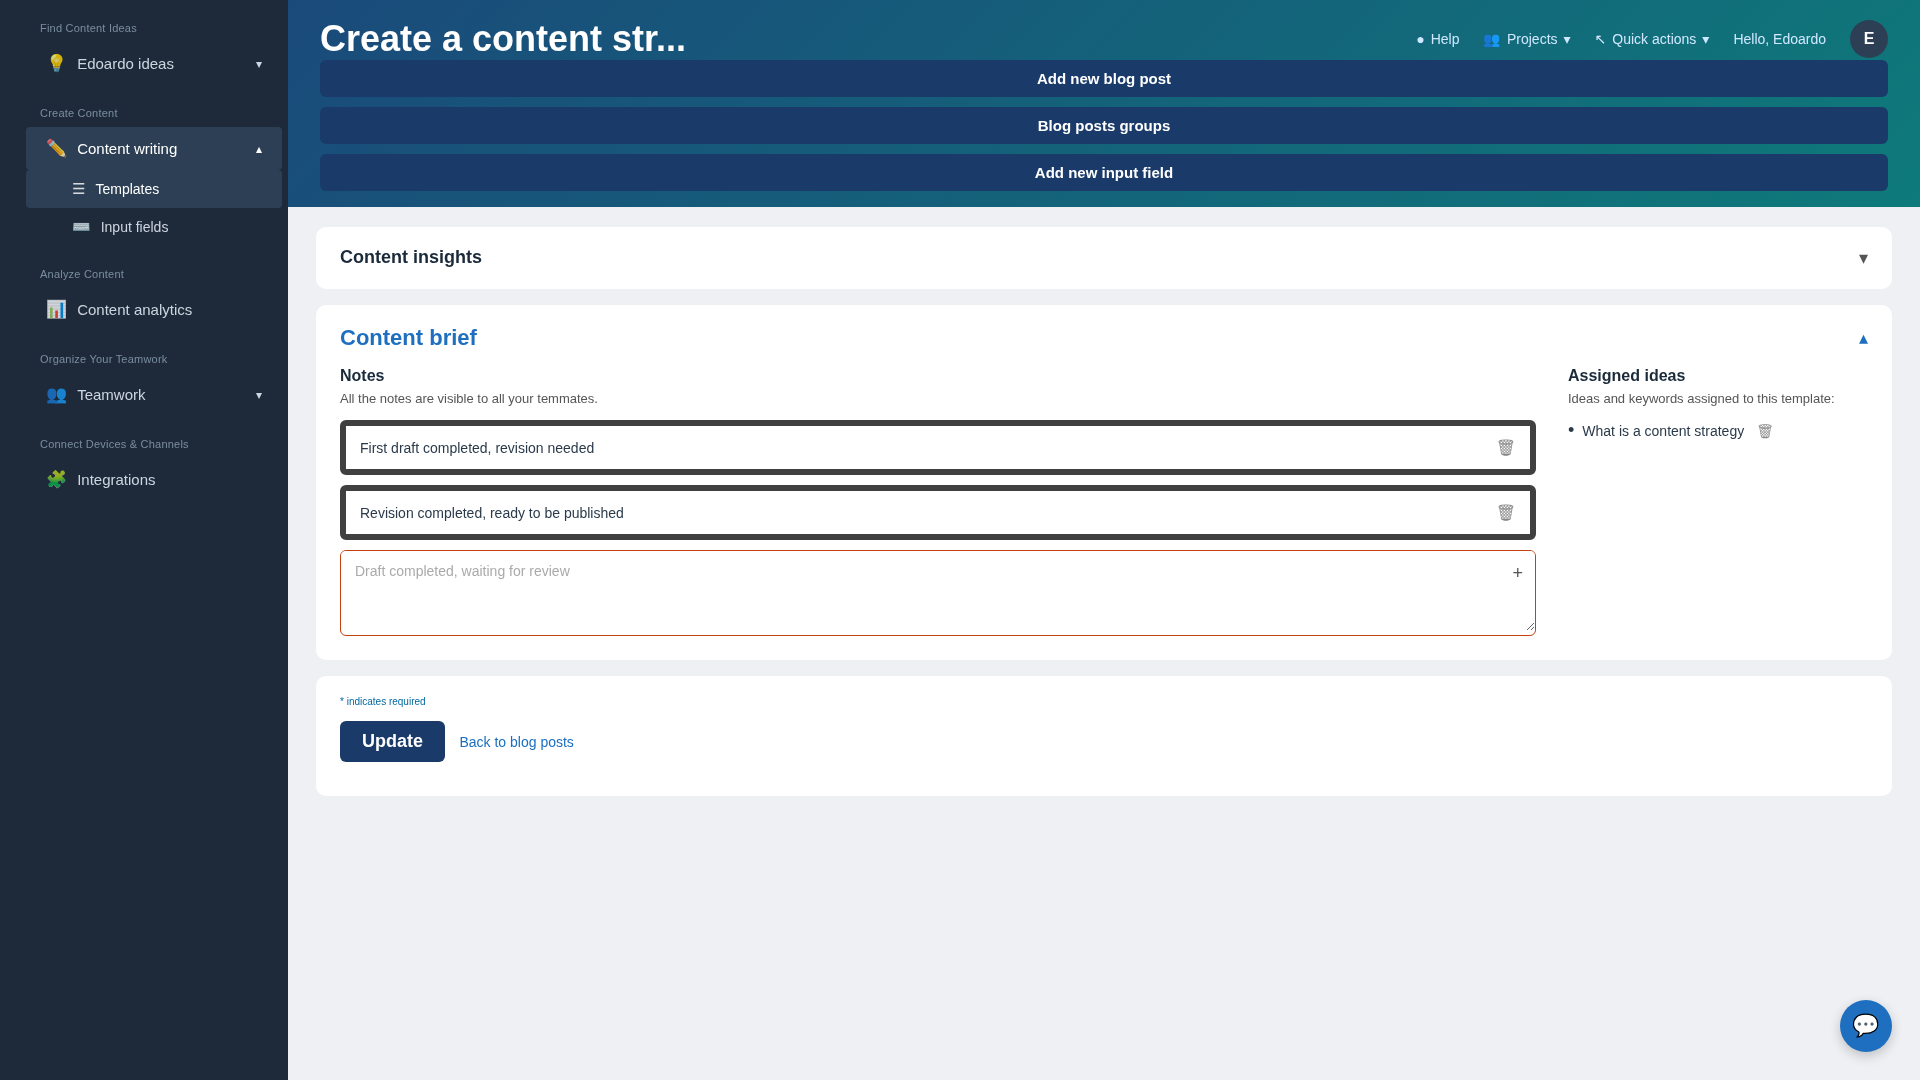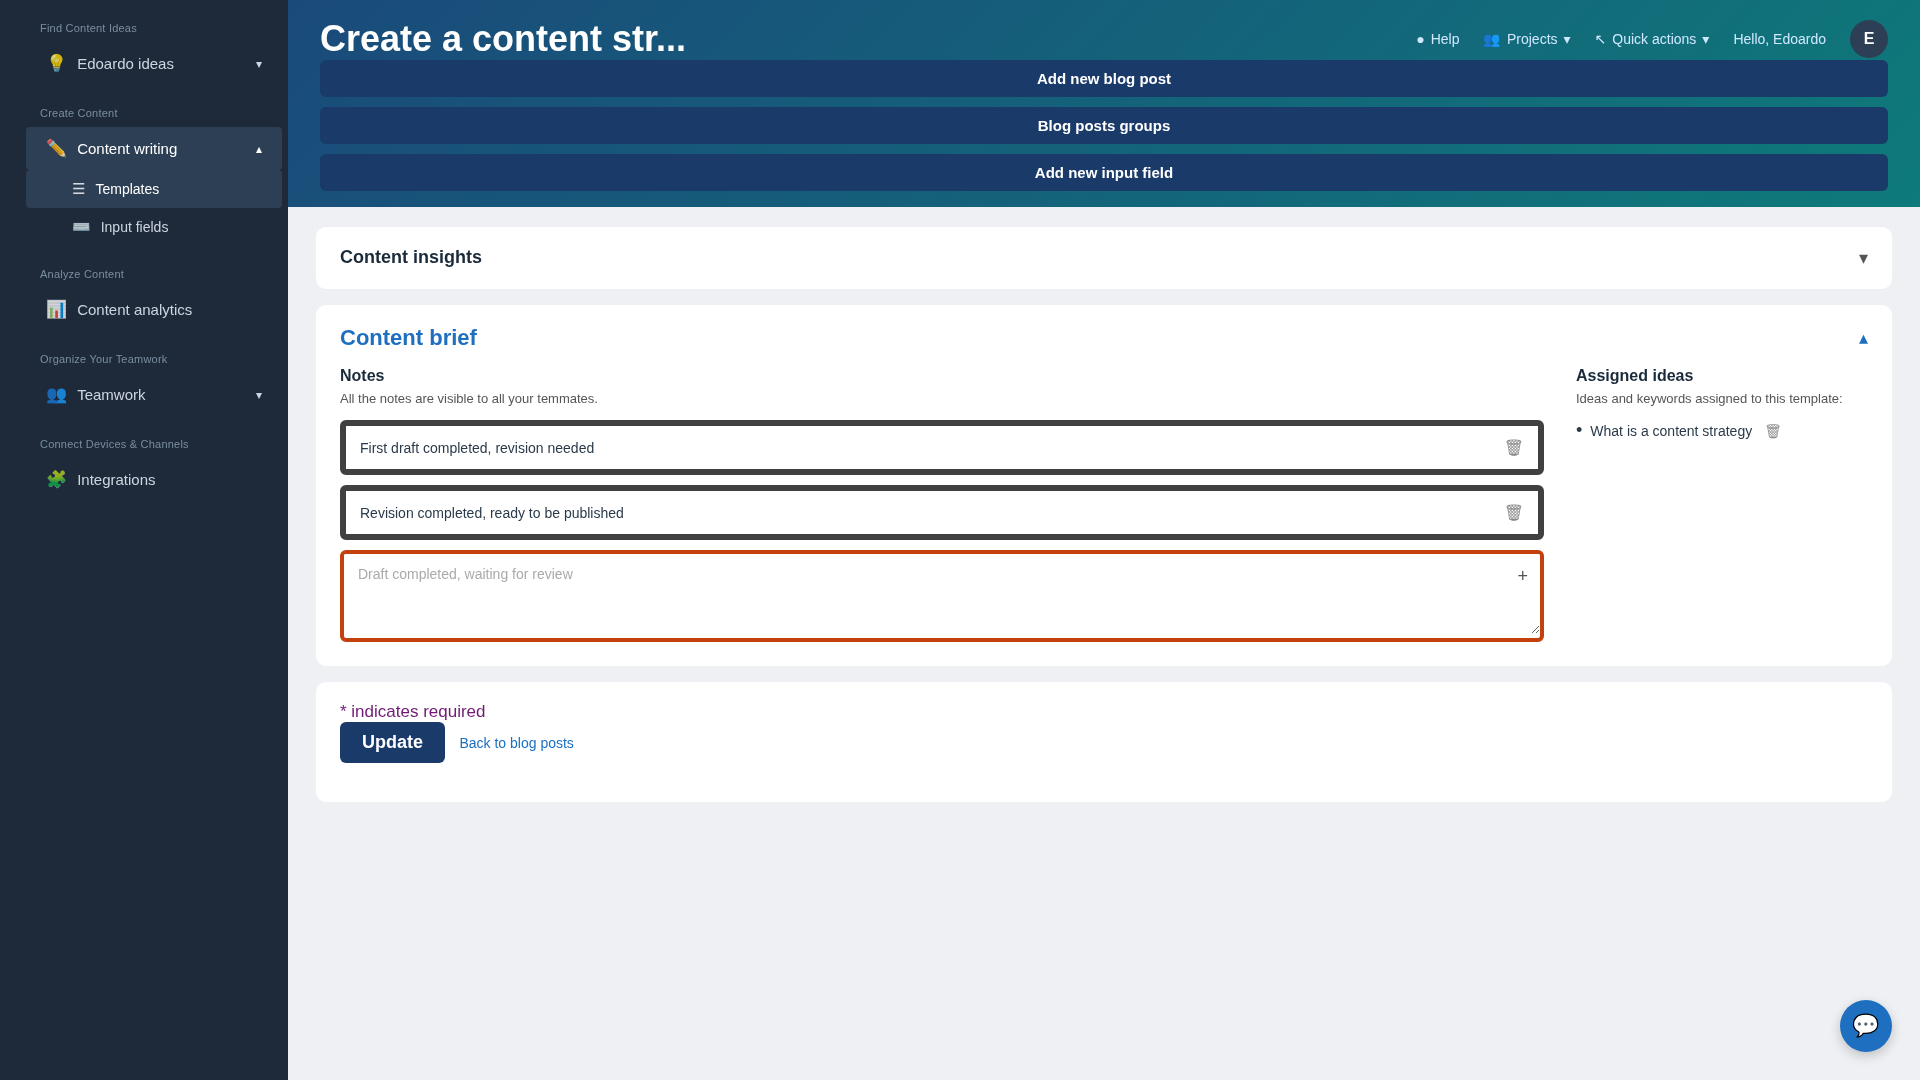--- a/index.html
+++ b/index.html
@@ -163,21 +163,21 @@
       justify-content: space-between;
       padding: 20px 24px 0 24px;
     }
     .brief-title {
       font-size: 22px;
       font-weight: 700;
       color: #1e6fbf;
     }
     .brief-body {
       display: flex;
-      padding: 16px 16px 24px 24px;
+      padding: 16px 24px 24px 24px;
       gap: 32px;
     }
     .notes-section { flex: 1; }
     .assigned-ideas-section { width: 300px; }
     .section-title {
       font-size: 16px;
       font-weight: 700;
       color: #1a2a3a;
       margin-bottom: 6px;
     }
@@ -197,21 +197,21 @@
       padding: 12px 14px;
       margin-bottom: 10px;
       font-size: 14px;
       color: #2a3a4a;
     }
     .note-item .trash-icon { color: #888; cursor: pointer; font-size: 16px; }
 
     
     .note-textarea-container {
       position: relative;
-      border: 4px solid #c2410c;
+      border: 1px solid #c2410c;
       border-radius: 6px;
       overflow: hidden;
     }
     .note-textarea {
       width: 100%;
       min-height: 80px;
       border: none;
       outline: none;
       padding: 12px 40px 12px 14px;
       font-size: 14px;
@@ -254,22 +254,23 @@
       min-height: 120px;
     }
     .required-section {
       flex: 1;
       background: #fff;
       border-radius: 10px;
       padding: 20px 24px;
       min-height: 120px;
     }
     .required-text {
-      font-size: 17px;
-      color: #701a75;
+      font-size: 10px;
+      color: #0369a1;
+      margin-bottom: 14px;
     }
     .btn-update {
       padding: 10px 22px;
       background: #1a3a6a;
       color: #fff;
       border: none;
       border-radius: 6px;
       font-size: 18px;
       font-weight: 600;
       cursor: pointer;

